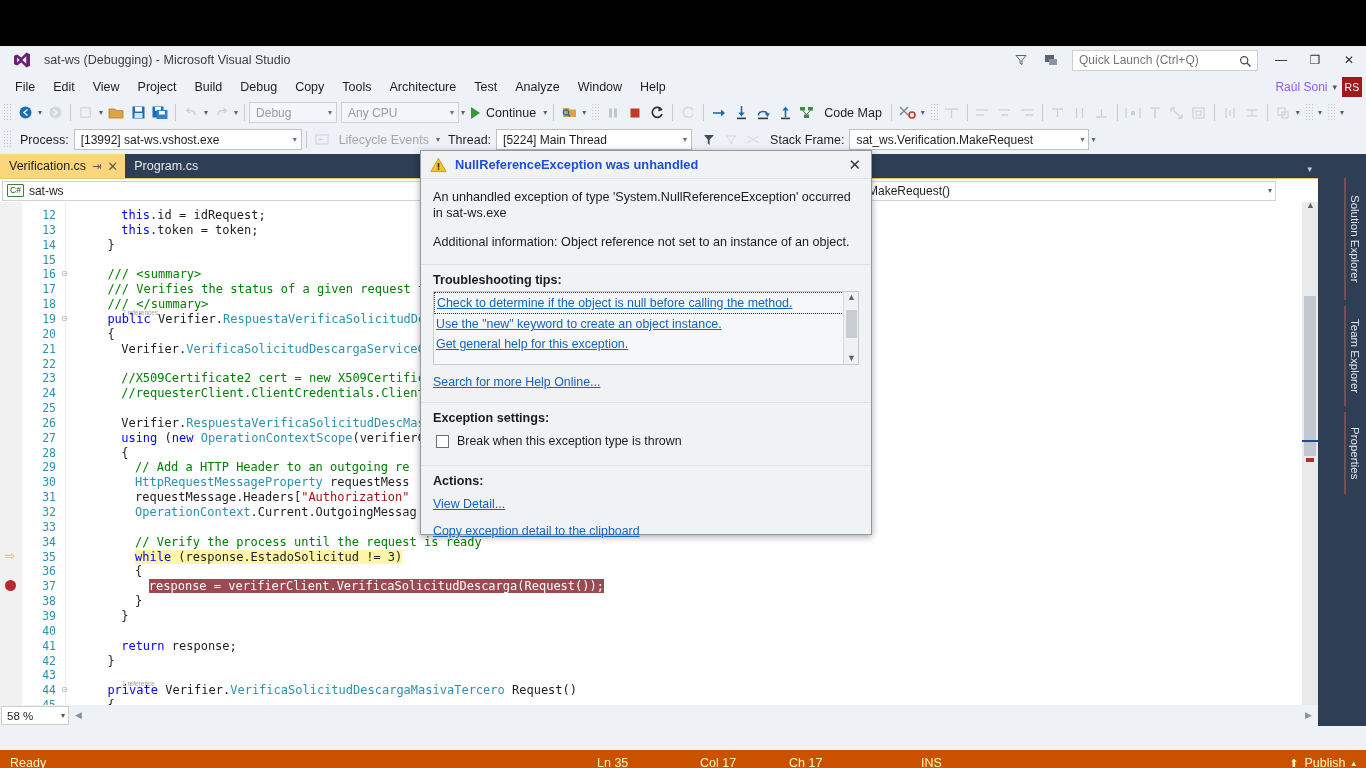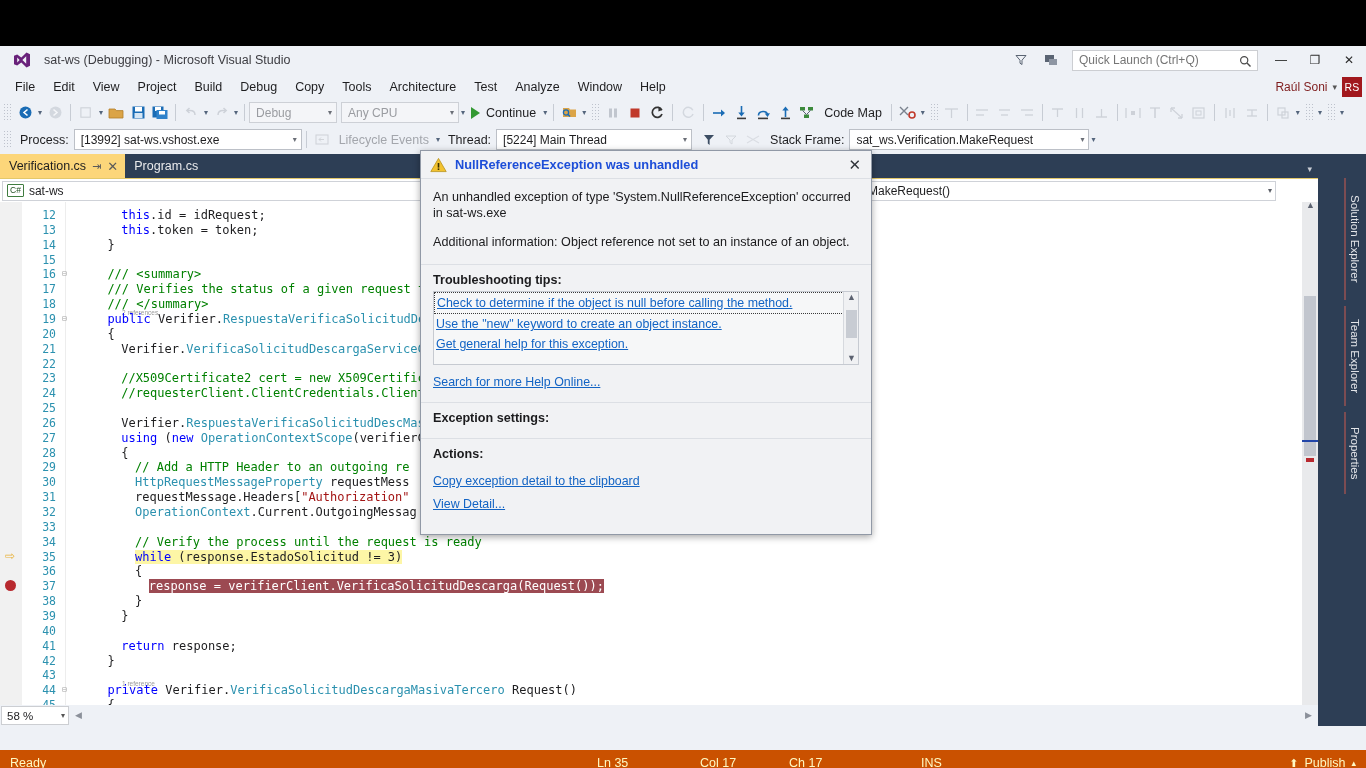--- a/index.html
+++ b/index.html
@@ -62,21 +62,21 @@
     background: #eef1f6; display: flex; align-items: center;
   }
   .menu-item {
     padding: 3px 9px; font-size: 12.5px; color: #1e1e20;
     white-space: nowrap;
   }
   .user-area {
     position: absolute; right: 4px; top: 28px; height: 25px;
     display: flex; align-items: center; gap: 5px;
   }
-  .user-name { font-size: 12px; color: #7f1d1d; }
+  .user-name { font-size: 12px; color: #8b5cf6; }
   .user-caret { font-size: 9px; color: #555; }
   .avatar {
     width: 20px; height: 20px; background: #a1181d; color: #fff;
     font-size: 10.5px; display: flex; align-items: center;
     justify-content: center; letter-spacing: .2px;
   }
 
   
   .toolbar-row {
     position: absolute; left: 0; width: 1366px; height: 27px;
@@ -796,28 +796,32 @@
           <div class="t-thumb"></div>
           <span class="ts-a" style="bottom:1px">▼</span>
         </div>
       </div>
       <div class="link-row">
         <a class="lnk" href="#">Search for more Help Online...</a>
       </div>
       <div class="exc-divider"></div>
 
       <div class="exc-section-title">Exception settings:</div>
+      <div class="chk-row">
+        <span class="chk-box"></span>
+        <span class="chk-label">Break when this exception type is thrown</span>
+      </div>
       <div class="exc-divider"></div>
 
       <div class="exc-section-title">Actions:</div>
+      <div class="link-row" style="padding-top:2px">
+        <a class="lnk" href="#">View Detail...</a>
+      </div>
       <div class="link-row" style="padding-top:6px">
         <a class="lnk u" href="#">Copy exception detail to the clipboard</a>
-      </div>
-      <div class="link-row" style="padding-top:2px">
-        <a class="lnk" href="#">View Detail...</a>
       </div>
     </div>
 
   </div>
 
   <div class="taskbar">
     <div class="tbitem">
       <svg width="19" height="19" viewBox="0 0 19 19">
           <rect x="0" y="0" width="8.6" height="8.6" fill="#fff"></rect>
           <rect x="10.2" y="0" width="8.6" height="8.6" fill="#fff"></rect>

